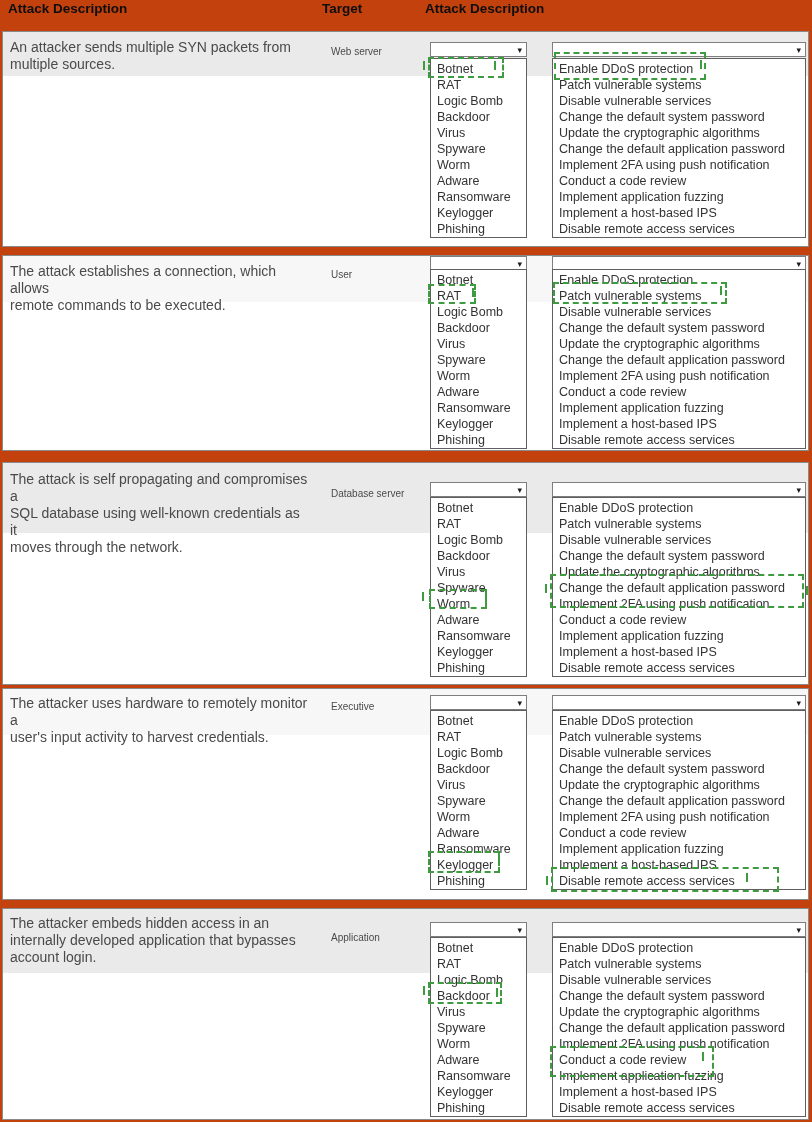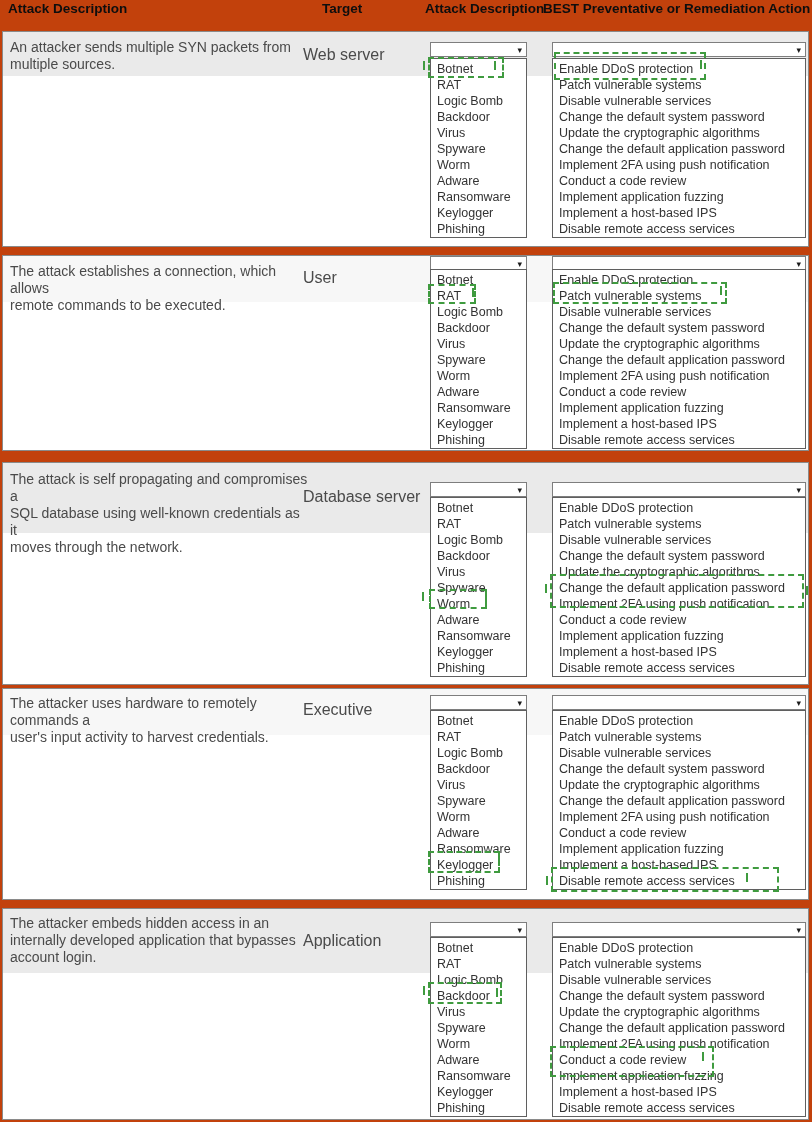--- a/index.html
+++ b/index.html
@@ -2,36 +2,35 @@
 <html><head>
 <meta charset="utf-8">
 <style>
   html,body{margin:0;padding:0;background:#ffffff;}
   body{font-family:"Liberation Sans", sans-serif;}
   .canvas{position:relative;width:812px;height:1122px;background:#c2410c;overflow:hidden;}
   .hdr{position:absolute;top:1px;font-weight:bold;font-size:13.5px;color:#0e0e0e;white-space:nowrap;letter-spacing:0;}
   .rowbox{position:absolute;left:2px;width:807px;border:1px solid #8a8a8a;background:#ffffff;box-sizing:border-box;}
   .band{position:absolute;left:0;top:0;width:100%;}
   .desc{position:absolute;left:7px;font-size:14px;color:#4a4a4a;line-height:17px;white-space:pre-line;width:300px;}
-  .target{position:absolute;left:300px;font-size:16px;color:#4a4a4a;white-space:nowrap;}
+  .target{position:absolute;left:328px;font-size:10px;color:#4a4a4a;white-space:nowrap;}
   .sel{position:absolute;height:15px;background:#ffffff;border:1px solid #7e7e7e;box-sizing:border-box;z-index:2;}
   .caret{position:absolute;right:4px;top:1px;font-size:9px;color:#1a1a1a;line-height:12px;}
   .listbox{position:absolute;background:#ffffff;border:1px solid #5f5f5f;box-sizing:border-box;padding-top:2px;z-index:2;}
   .opt{height:16px;line-height:16px;padding-left:6px;font-size:12.5px;color:#333333;white-space:nowrap;overflow:hidden;}
   .hl{position:absolute;border:2px dashed #3f9b3f;box-sizing:border-box;z-index:3;background:transparent;}
   .tick{position:absolute;width:2px;height:9px;background:#3f9b3f;z-index:3;}
 </style>
 </head>
 <body>
 
 <div class="canvas">
   <div class="hdr" style="left:8px;">Attack Description</div>
   <div class="hdr" style="left:322px;">Target</div>
   <div class="hdr" style="left:425px;">Attack Description</div>
-  <div class="hdr" style="left:543px;">BEST Preventative or Remediation Action</div>
   <div id="rows">
       <div class="rowbox" style="top: 31px; height: 216px;">
         <div class="band" style="height: 44px; background: rgb(234, 234, 234);"></div>
         <div class="desc" style="top: 7px;">An attacker sends multiple SYN packets from
 multiple sources.</div>
         <div class="target" style="top: 14px;">Web server</div>
       </div>
       <div class="rowbox" style="top: 255px; height: 196px; padding-left: 11px;">
         <div class="band" style="height: 46px; background: rgb(247, 247, 247);"></div>
         <div class="desc" style="top: 7px;">The attack establishes a connection, which allows
@@ -40,21 +39,21 @@
       </div>
       <div class="rowbox" style="top: 462px; height: 223px; padding-left: 20px;">
         <div class="band" style="height: 70px; background: rgb(234, 234, 234);"></div>
         <div class="desc" style="top: 8px;">The attack is self propagating and compromises a
 SQL database using well-known credentials as it
 moves through the network.</div>
         <div class="target" style="top: 25px;">Database server</div>
       </div>
       <div class="rowbox" style="top: 688px; height: 212px;">
         <div class="band" style="height: 46px; background: rgb(247, 247, 247);"></div>
-        <div class="desc" style="top: 6px;">The attacker uses hardware to remotely commands a
+        <div class="desc" style="top: 6px;">The attacker uses hardware to remotely monitor a
 user's input activity to harvest credentials.</div>
         <div class="target" style="top: 12px;">Executive</div>
       </div>
       <div class="rowbox" style="top: 908px; height: 212px;">
         <div class="band" style="height: 64px; background: rgb(234, 234, 234);"></div>
         <div class="desc" style="top: 6px;">The attacker embeds hidden access in an
 internally developed application that bypasses
 account login.</div>
         <div class="target" style="top: 23px;">Application</div>
       </div>

